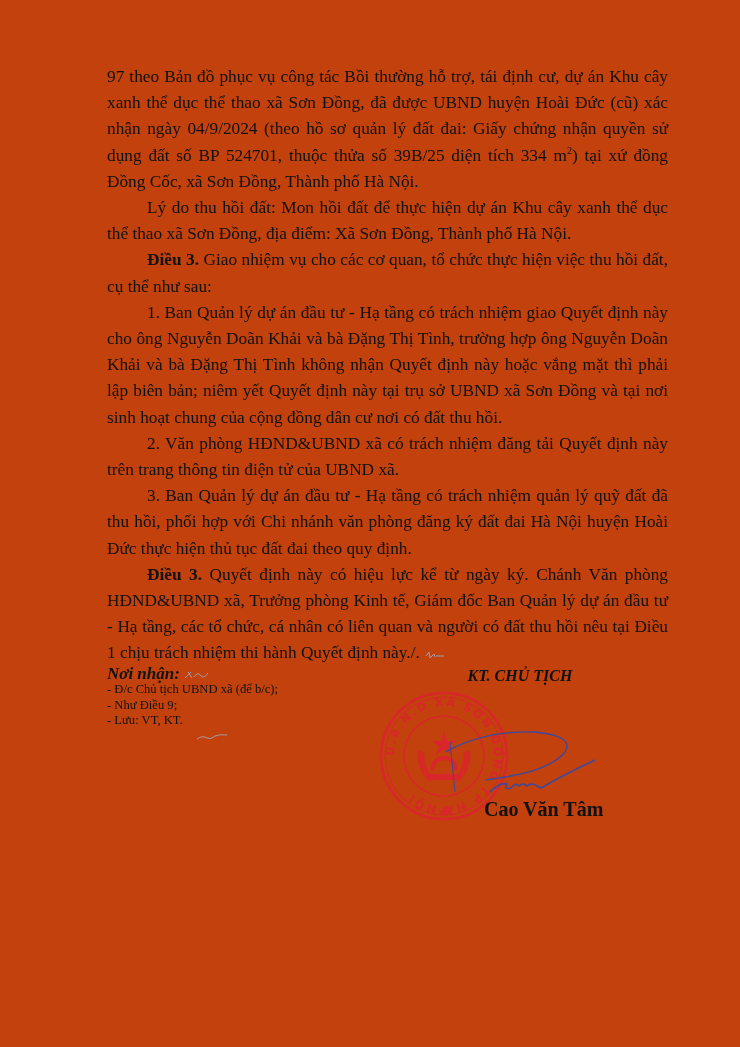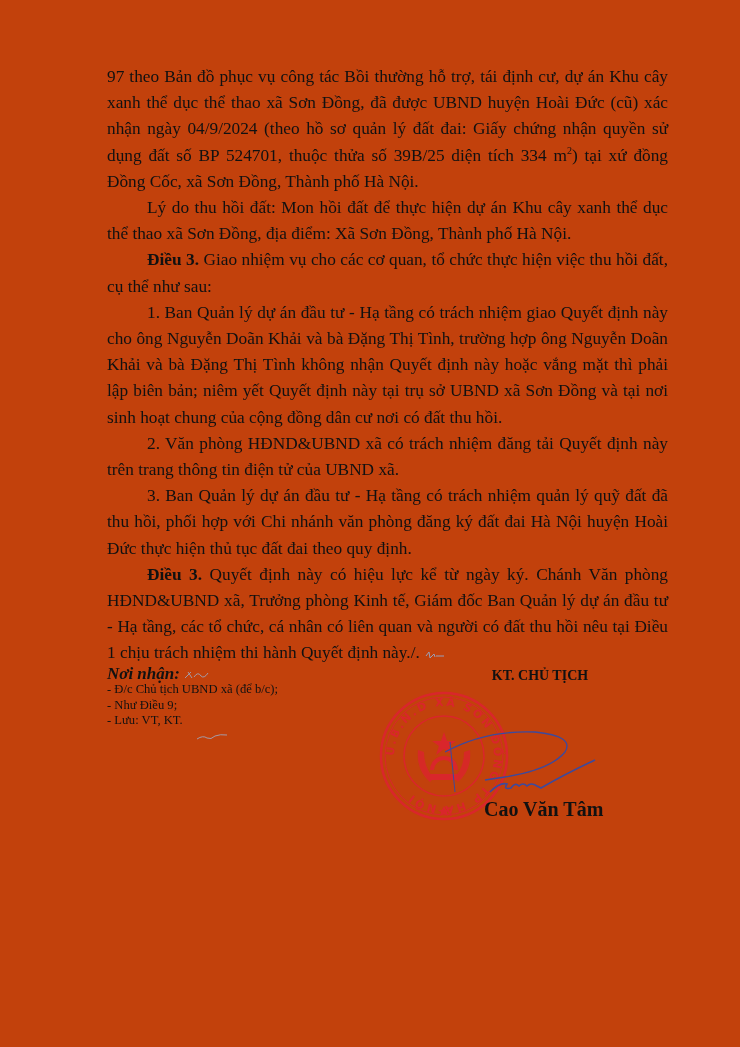--- a/index.html
+++ b/index.html
@@ -8,21 +8,21 @@
     .body-text { position: absolute; left: 107px; top: 64px; width: 561px; font-size: 17.3px; line-height: 26.2px; text-align: justify; }
     .body-text p { margin: 0; }
     .indent { text-indent: 40px; }
     .b { font-weight: bold; }
     .sup { font-size: 10px; vertical-align: super; line-height: 0; }
     .tick { display: inline-block; width: 22px; height: 10px; margin-left: 4px; vertical-align: middle; }
 
     .recipients { position: absolute; left: 107px; top: 666px; font-size: 12.6px; line-height: 15.5px; }
     .recipients .title { font-weight: bold; font-style: italic; font-size: 17px; line-height: 16px; }
 
-    .signer { position: absolute; left: 450px; top: 666px; width: 180px; text-align: center; font-weight: bold; font-size: 14px; line-height: 19px; }
+    .signer { position: absolute; left: 430px; top: 666px; width: 180px; text-align: center; font-weight: bold; font-size: 16px; line-height: 19px; font-style: italic; }
     .signer-name { position: absolute; left: 484px; top: 798px; font-weight: bold; font-size: 20px; }
 
     .stamp { position: absolute; left: 378px; top: 690px; width: 132px; height: 132px; }
     .signature { position: absolute; left: 445px; top: 722px; width: 160px; height: 90px; }
   </style>
 </head>
 <body>
 
 <div class="page">
 

